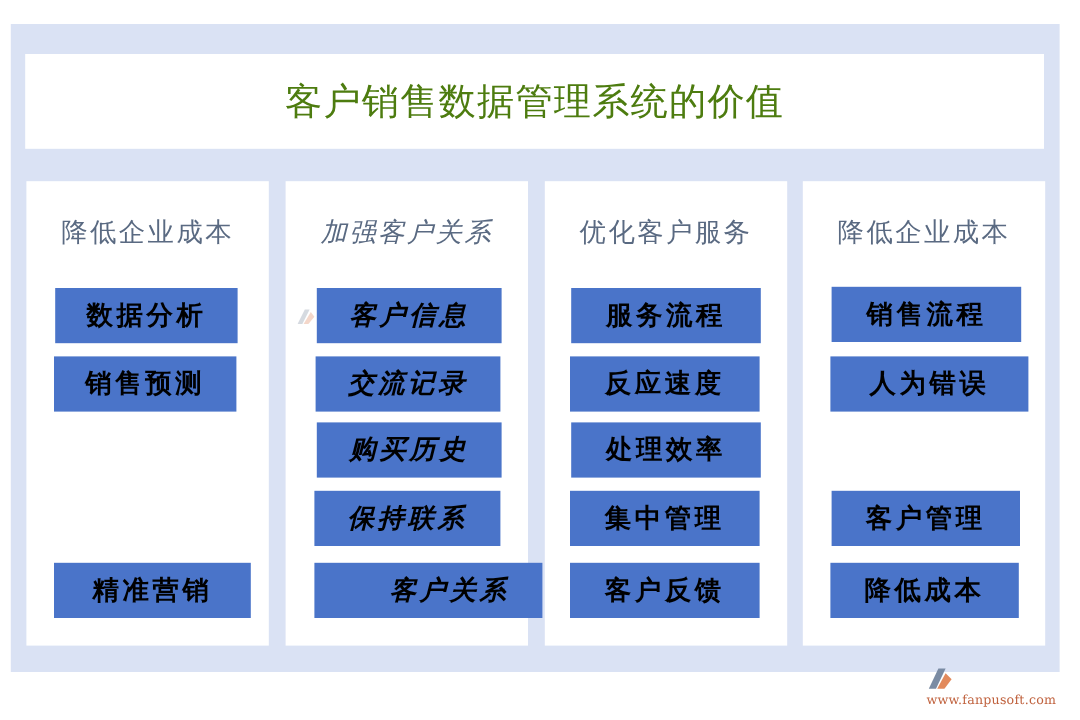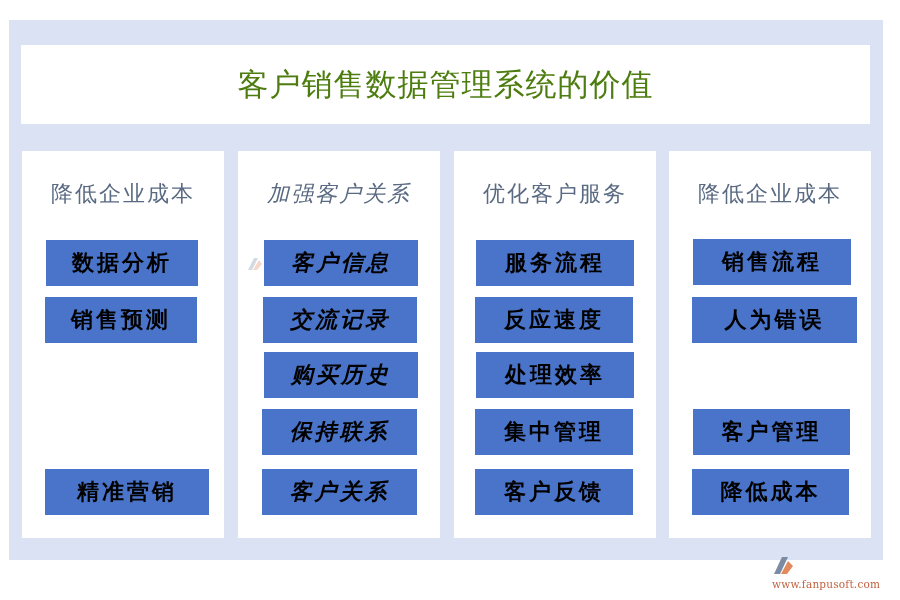--- a/index.html
+++ b/index.html
@@ -60,21 +60,21 @@
     <div class="btn" style="left:23px; top:146px; width:152px;">销售预测</div>
     <div class="btn" style="left:23px; top:318px; width:164px;">精准营销</div>
   </div>
 
   <div class="col" style="left:229px;font-style:italic;">
     <div class="col-heading">加强客户关系</div>
     <div class="btn" style="left:26px; top:89px; width:154px;text-align:center;">客户信息</div>
     <div class="btn" style="left:25px; top:146px; width:154px;">交流记录</div>
     <div class="btn" style="left:26px; top:201px; width:154px;">购买历史</div>
     <div class="btn" style="left:24px; top:258px; width:155px;">保持联系</div>
-    <div class="btn" style="left:24px; top:318px; width:155px;">客户关系</div>
+    <div class="btn" style="left:24px; top:318px; width:155px;padding-left:35px;">客户关系</div>
   </div>
 
   <div class="col" style="left:445px;">
     <div class="col-heading">优化客户服务</div>
     <div class="btn" style="left:22px; top:89px; width:158px;">服务流程</div>
     <div class="btn" style="left:21px; top:146px; width:158px;">反应速度</div>
     <div class="btn" style="left:22px; top:201px; width:158px;">处理效率</div>
     <div class="btn" style="left:21px; top:258px; width:158px;">集中管理</div>
     <div class="btn" style="left:21px; top:318px; width:158px;">客户反馈</div>
   </div>

